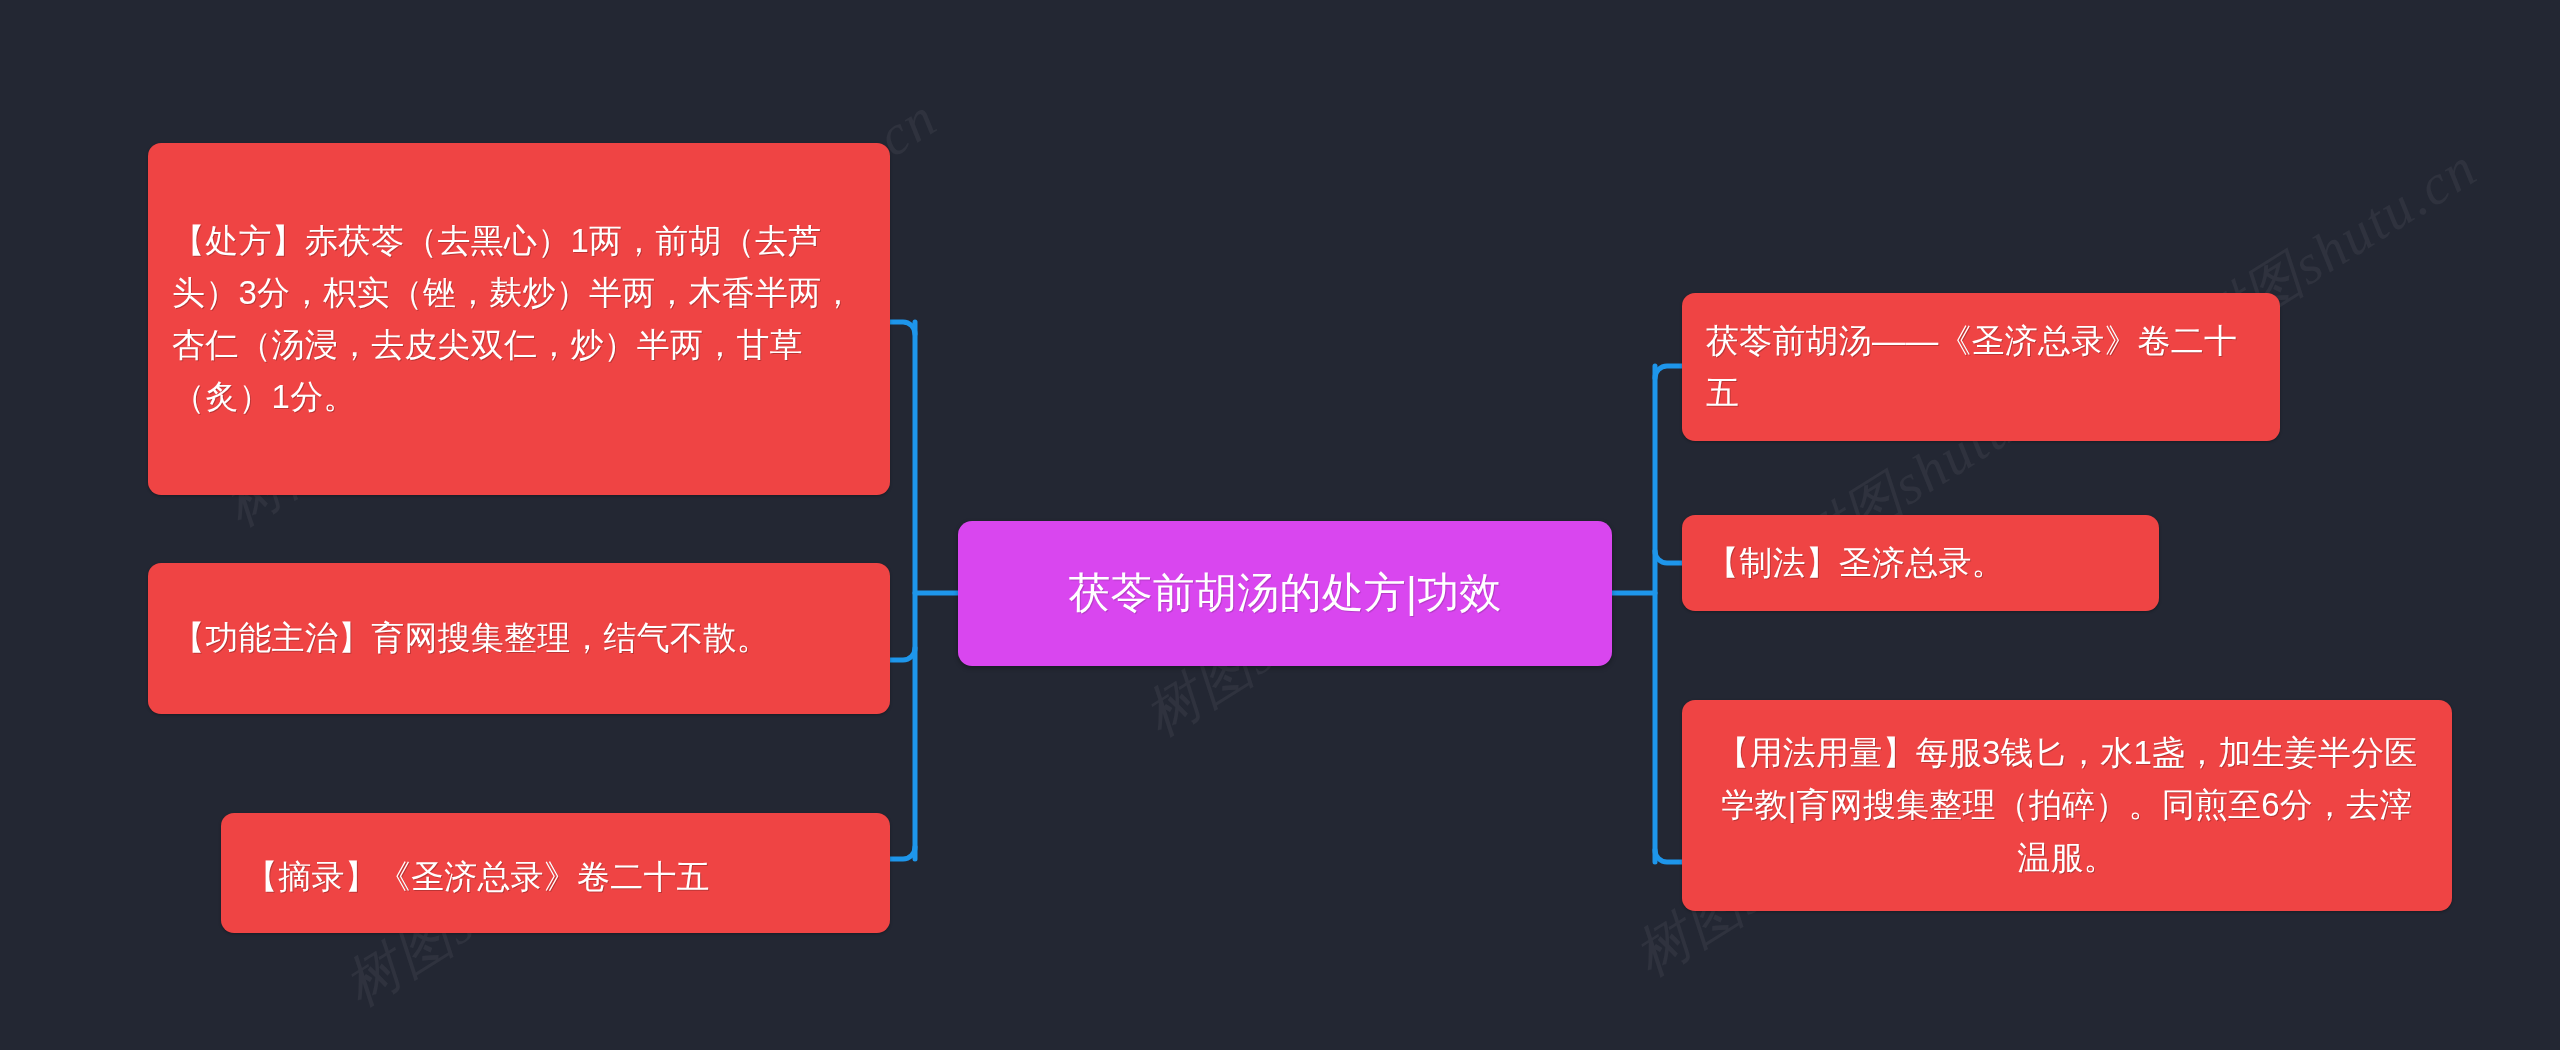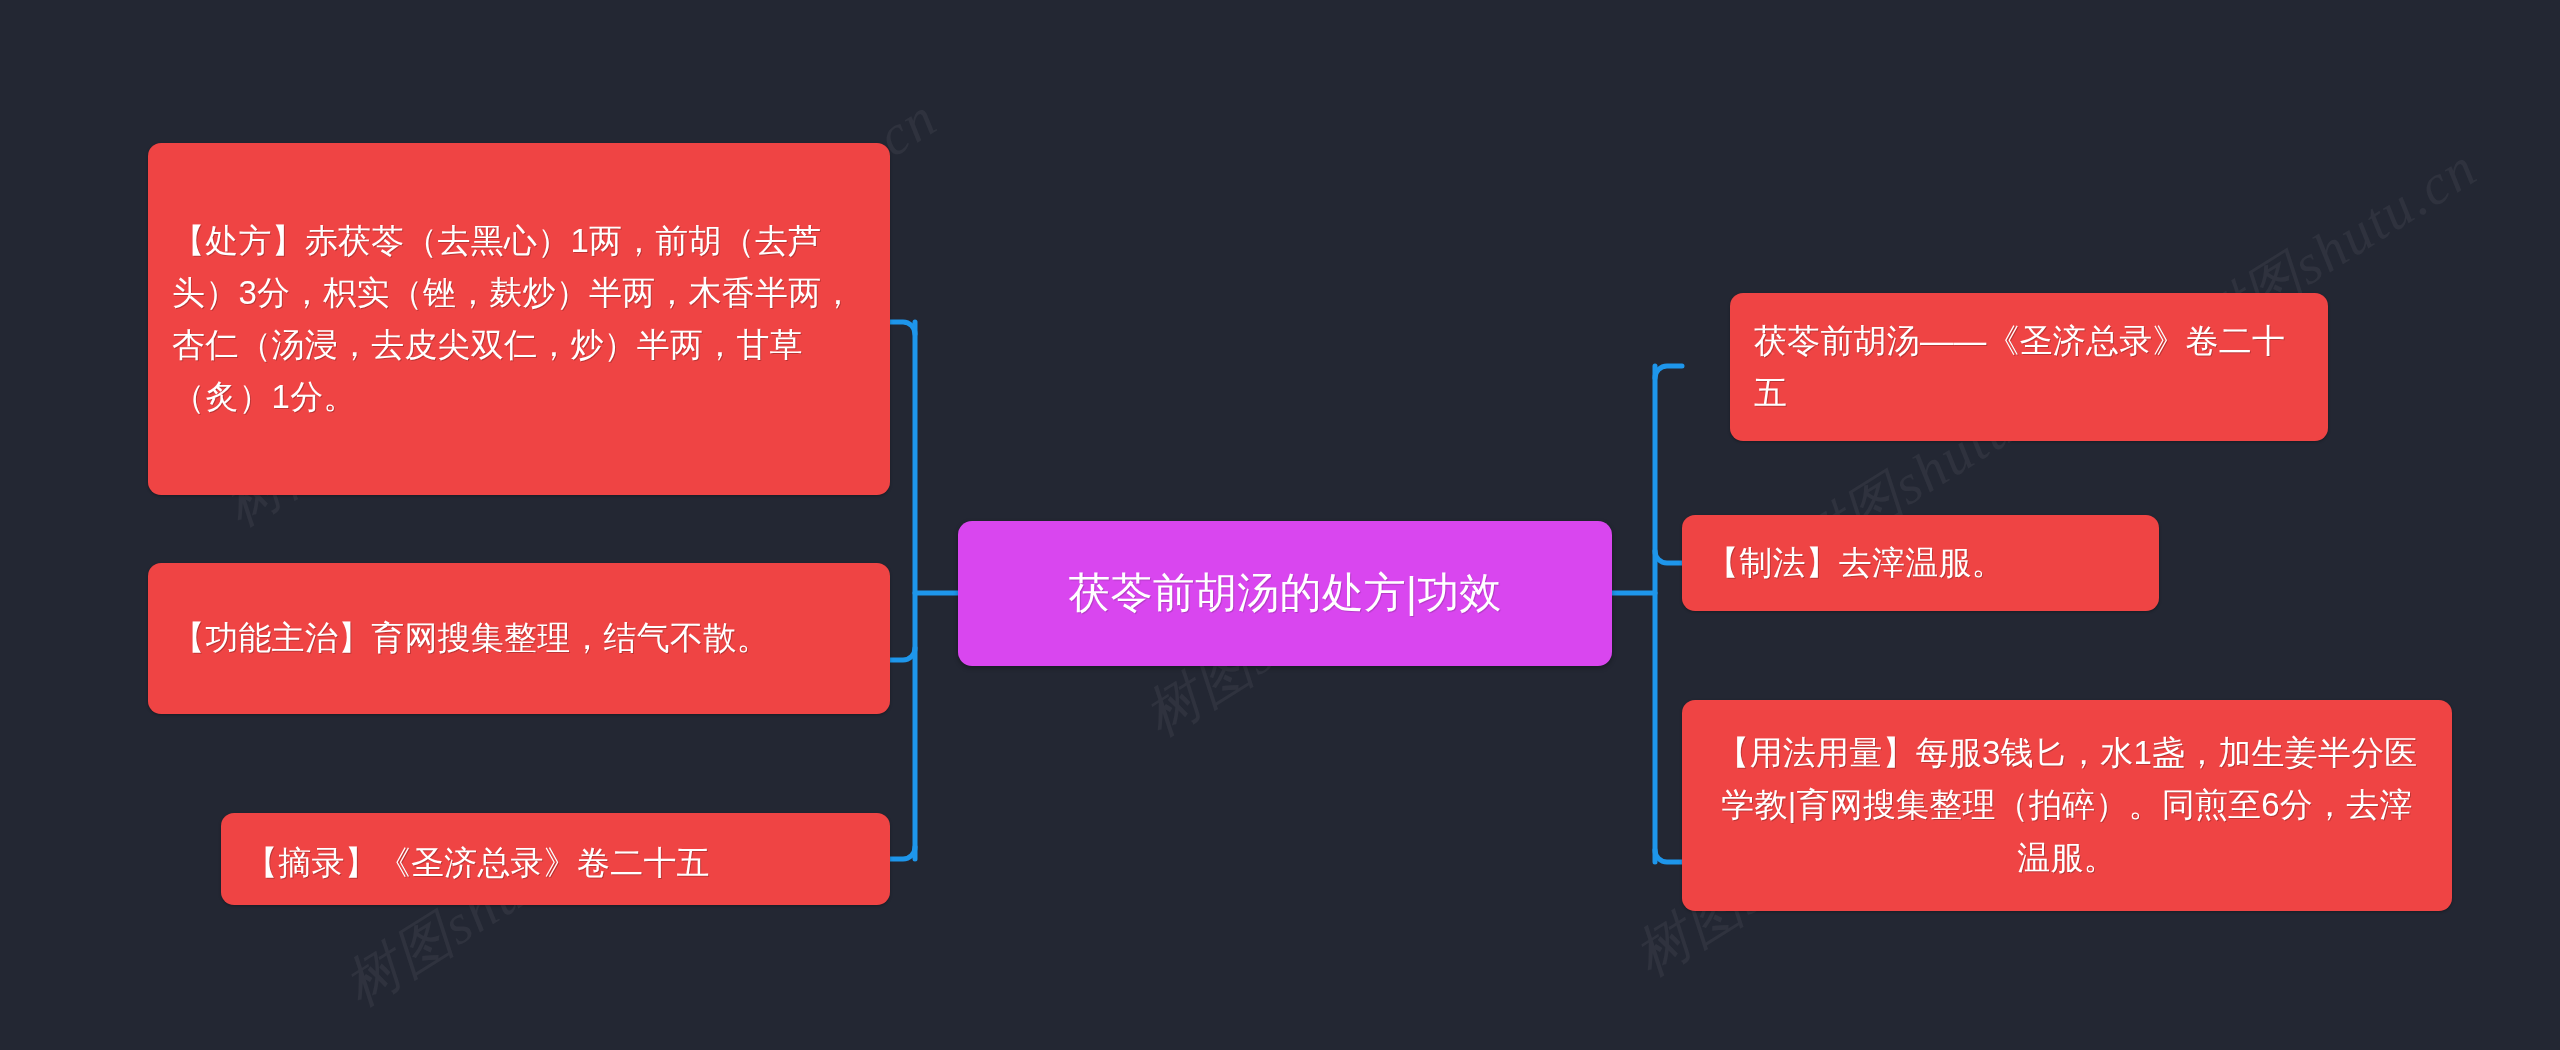--- a/index.html
+++ b/index.html
@@ -70,21 +70,21 @@
   
   #node-prescription {
     left: 148px;  top: 143px;  width: 742px; height: 352px;
     padding: 22px 26px 22px 24px;
   }
   #node-indications {
     left: 148px;  top: 563px;  width: 742px; height: 151px;
     padding: 18px 26px 18px 24px;
   }
   #node-excerpt {
-    left: 221px;  top: 813px;  width: 669px; height: 92px;
+    left: 221px;  top: 813px;  width: 669px; height: 120px;
     padding: 24px 26px 16px 24px;
   }
 
   
   #node-root {
     left: 958px; top: 521px; width: 654px; height: 145px;
     background: #d946ef;
     border-radius: 14px;
     padding: 0 26px;
     justify-content: center;
@@ -95,21 +95,20 @@
     line-height: 1.3;
     text-align: center;
     text-shadow: 1px 1px 1px rgba(0,0,0,0.18);
     word-break: keep-all;
   }
 
   
   #node-source {
     left: 1682px; top: 293px; width: 598px; height: 148px;
     padding: 18px 24px;
-    margin-left: 48px;
   }
   #node-preparation {
     left: 1682px; top: 515px; width: 477px; height: 96px;
     padding: 16px 24px;
   }
   #node-dosage {
     left: 1682px; top: 700px; width: 770px; height: 211px;
     padding: 20px 24px;
     text-align: center;
   }
@@ -168,20 +167,20 @@
 
   <div class="node" id="node-root">
     <span class="txt">茯苓前胡汤的处方|功效</span>
   </div>
 
   <div class="node" id="node-source">
     <span class="txt">茯苓前胡汤——《圣济总录》卷二十五</span>
   </div>
 
   <div class="node" id="node-preparation">
-    <span class="txt">【制法】去滓温服。</span>
+    <span class="txt">【制法】圣济总录。</span>
   </div>
 
   <div class="node" id="node-dosage">
     <span class="txt">【用法用量】每服3钱匕，水1盏，加生姜半分医学教|育网搜集整理（拍碎）。同煎至6分，去滓温服。</span>
   </div>
 
 </div>
 
 </body></html>

